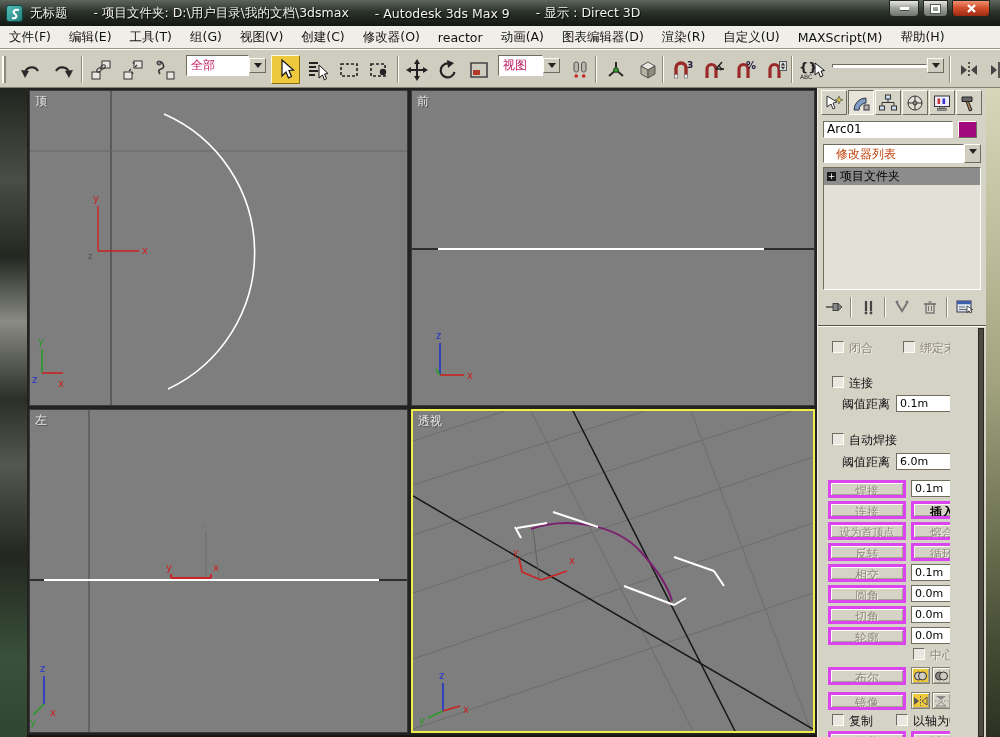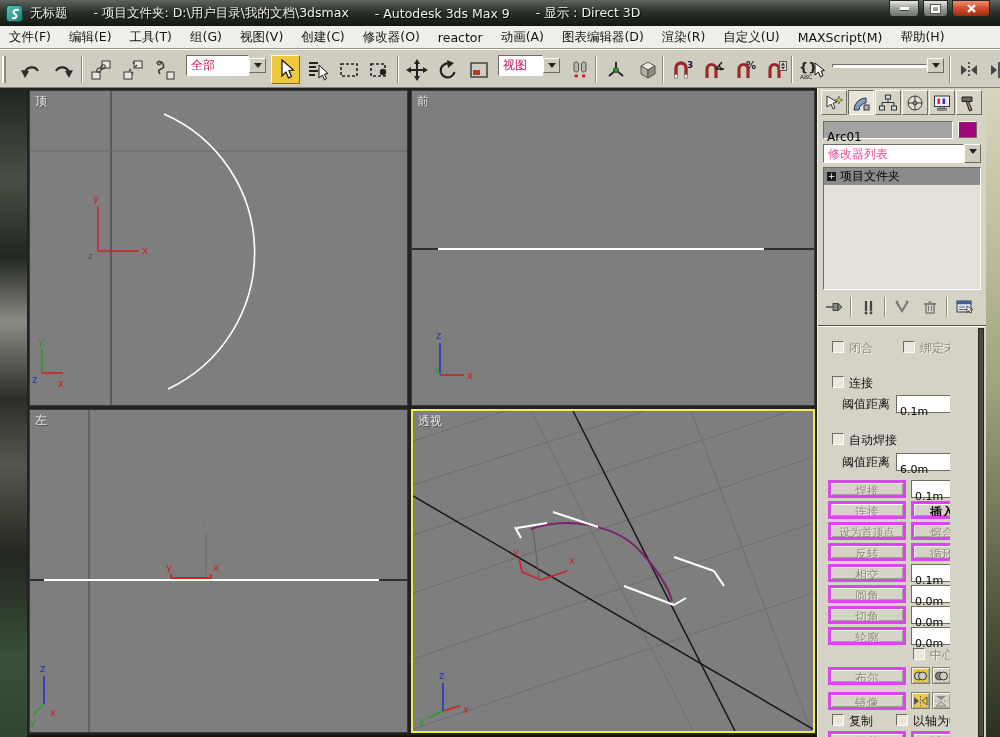--- a/index.html
+++ b/index.html
@@ -59,27 +59,27 @@
   #vp-left  { left:2px;   top:321px; width:379px; height:324px; }
   #vp-persp { left:384px; top:321px; width:404px; height:324px; border:2px solid #f0ee4a; }
   .vp-label { position:absolute; left:5px; top:2px; font-size:12px; color:#e8e8e8; text-shadow:1px 1px 0 #4e4e4e; z-index:2; }
   .vp svg { position:absolute; left:0; top:0; }
 
   
   #command-panel { position:absolute; left:817px; top:0; width:169px; height:649px; background:#d5d2c6; border-left:1px solid #efede4; }
   .ptab { position:absolute; top:2px; width:26px; height:25px; background:#d5d2c6;
     border:1px solid; border-color:#fffdf2 #6f6c5e #6f6c5e #fffdf2; display:flex; align-items:center; justify-content:center; }
   .ptab.active { background:#e7e4da; border-color:#6f6c5e #fffdf2 #fffdf2 #6f6c5e; }
-  #obj-name { position:absolute; left:5px; top:33px; width:130px; height:17px; background:#a3a3a3;
-    border:1px solid; border-color:#6f6c5e #fff #fff #6f6c5e; font-size:12px; padding:8px 3px; color:#000; }
+  #obj-name { position:absolute; left:5px; top:33px; width:130px; height:17px; background:#ffffff;
+    border:1px solid; border-color:#6f6c5e #fff #fff #6f6c5e; font-size:12px; padding:0 3px; color:#000; }
   #obj-color { position:absolute; left:140px; top:33px; width:19px; height:17px; background:#a1087e;
     border:1px solid; border-color:#fffdf2 #6f6c5e #6f6c5e #fffdf2; }
   #mod-list { position:absolute; left:5px; top:56px; width:158px; height:19px; display:flex; }
   #mod-list .ddfield { flex:1; background:#fff; border:1px solid; border-color:#6f6c5e #fff #fff #6f6c5e;
-    font-size:12px; padding:1px 4px; color:#ec4899; }
+    font-size:12px; padding:1px 12px; color:#c2410c; }
   #mod-list .ddbtn { width:17px; background:#cfccc0; border:1px solid; border-color:#fffdf2 #6f6c5e #6f6c5e #fffdf2;
     display:flex; justify-content:center; }
   #stack { position:absolute; left:5px; top:79px; width:158px; height:123px; background:#e2e0d7;
     border:1px solid; border-color:#6f6c5e #fff #fff #6f6c5e; }
   .stack-row { height:17px; background:#8c8c8c; display:flex; align-items:center; color:#000; font-size:12px; }
   .stack-plus { width:9px; height:9px; background:#1a1a1a; color:#fff; font-size:9px; line-height:8px;
     text-align:center; margin:0 4px 0 3px; }
   #stack-tools { position:absolute; left:2px; top:206px; width:165px; height:26px; display:flex; align-items:center; }
   .stool { width:28px; height:22px; display:flex; align-items:center; justify-content:center; }
   .ssep { width:2px; height:20px; border-left:1px solid #8d8a79; border-right:1px solid #fffdf2; margin:0 2px; }
@@ -87,21 +87,21 @@
 
   #rollout { position:absolute; left:0; top:240px; width:132px; height:409px; overflow:hidden; }
   #roll-scroll { position:absolute; left:160px; top:240px; width:6px; height:409px; background:#4c4a40; border:1px solid #2a281f; }
 
   .pbtn { position:absolute; height:18px; background:#d5d2c6; border:3px solid #d946ef;
     box-shadow:inset 1px 1px 0 #fdfcf5, inset -1px -1px 0 #a5a293;
     font-size:12px; text-align:center; line-height:16px; overflow:hidden; white-space:nowrap; }
   .pbtn.dis { color:#8d897b; text-shadow:1px 1px 0 #f2f0e8; }
   .pbtn.en  { color:#000; font-weight:bold; }
   .field { position:absolute; height:17px; background:#fff; border:1px solid #6f6c5e;
-    font-size:11px; line-height:15px; padding:8px 3px; color:#000; }
+    font-size:11px; line-height:15px; padding:0 3px; color:#000; }
   .spin { position:absolute; width:13px; height:17px; }
   .spin .s { position:absolute; left:0; width:13px; height:8px; background:#d5d2c6;
     border:1px solid; border-color:#fffdf2 #6f6c5e #6f6c5e #fffdf2; }
   .spin .up { top:0; } .spin .dn { top:9px; }
   .spin .up::after { content:""; position:absolute; left:3px; top:1.5px; border:2.5px solid transparent; border-bottom:4px solid #222; }
   .spin .dn::after { content:""; position:absolute; left:3px; top:2.5px; border:2.5px solid transparent; border-top:4px solid #222; }
   .cb { position:absolute; width:12px; height:12px; background:#e9e7df; border:1px solid; border-color:#6f6c5e #fffdf2 #fffdf2 #6f6c5e; }
   .cbl { position:absolute; font-size:12px; white-space:nowrap; }
   .cbl.dis { color:#8d897b; text-shadow:1px 1px 0 #f2f0e8; }
   .cbl.en { color:#111; }

